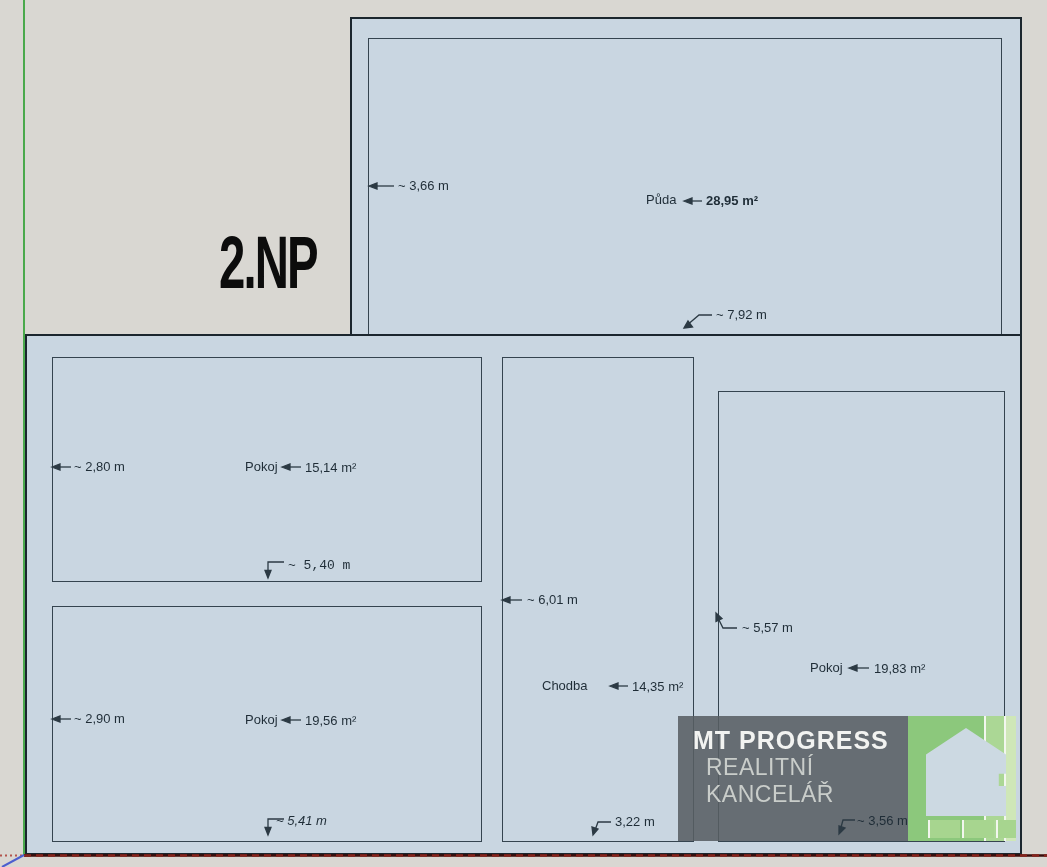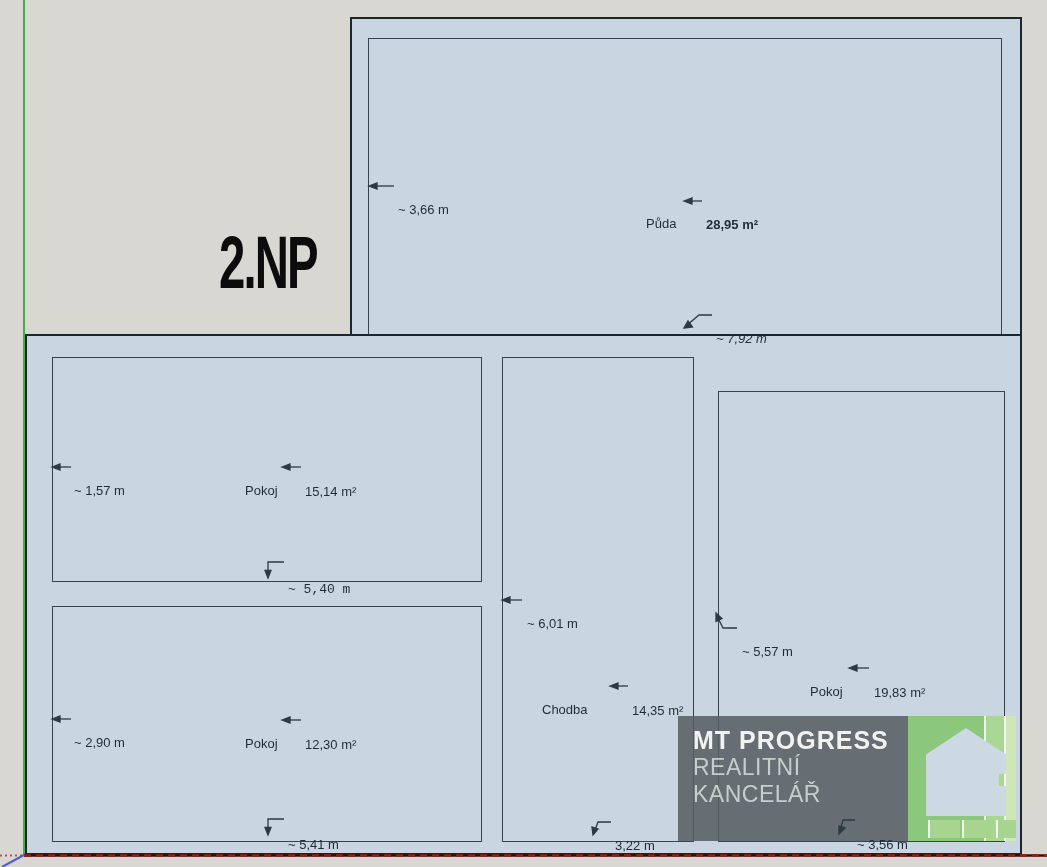--- a/index.html
+++ b/index.html
@@ -15,39 +15,38 @@
     border:2px solid #1b262e;box-sizing:border-box;
   }
   .room{
     position:absolute;border:2px solid #35444f;box-sizing:border-box;
   }
   .room.open-bottom{border-bottom:none;}
   
   .lbl{
     position:absolute;font-size:13px;line-height:14px;white-space:nowrap;
     color:#1f2d37;
-    margin-top:24px;
   }
   
   .floor-title{
     position:absolute;left:219px;top:228px;
     font-size:74px;font-weight:700;letter-spacing:-3px;line-height:70px;
     color:#0c0c0c;transform:scaleX(0.64);transform-origin:left top;
   }
   
   .wm-box{
     position:absolute;left:678px;top:716px;width:230px;height:125px;
     background:rgba(88,94,99,0.88);
     display:flex;flex-direction:column;padding:10px 16px 0 15px;box-sizing:border-box;
   }
   .wm-brand{
     font-size:25px;font-weight:800;letter-spacing:1px;color:#f2f3f1;line-height:28px;
   }
   .wm-sub{
-    font-size:23px;font-weight:400;letter-spacing:0.5px;color:#c9cdca;line-height:27px;
+    font-size:23px;font-weight:400;letter-spacing:0.5px;color:#c9cdca;line-height:27px;margin-left:13px;
   }
   .wm-green{
     position:absolute;left:908px;top:716px;width:108px;height:125px;
     background:#8cc87c;overflow:hidden;
   }
   .wm-stripe1{position:absolute;left:76px;top:0;width:18px;height:125px;background:#abd795;border-left:2px solid #f2f6ee;}
   .wm-stripe2{position:absolute;left:96px;top:0;width:12px;height:125px;background:#cfe7b8;border-left:2px solid #f2f6ee;}
   .wm-house{
     position:absolute;left:18px;top:12px;width:80px;height:88px;background:#ccd9e2;
     clip-path:polygon(50% 0%,100% 30%,100% 52%,91% 52%,91% 66%,100% 66%,100% 100%,0% 100%,0% 30%);
@@ -157,31 +156,31 @@
       <path d="M855,820 h-12 l-3,11" fill="none"></path>
         <path d="M839,834 l0,-8 l6,2 z"></path>
     </g>
   </svg>
 
   <div class="floor-title">2.NP</div>
 
   <div class="lbl" style="left:398px;top:179px;">~ 3,66 m</div>
   <div class="lbl" style="left:646px;top:193px;">Půda</div>
   <div class="lbl" style="left:706px;top:194px;font-weight:bold;">28,95 m²</div>
-  <div class="lbl" style="left:716px;top:308px;font-style:italic;">~ 7,92 m</div>
+  <div class="lbl" style="left:716px;top:308px;">~ 7,92 m</div>
 
-  <div class="lbl" style="left:74px;top:460px;">~ 1,57 m</div>
+  <div class="lbl" style="left:74px;top:460px;">~ 2,80 m</div>
   <div class="lbl" style="left:245px;top:460px;">Pokoj</div>
   <div class="lbl" style="left:305px;top:461px;">15,14 m²</div>
   <div class="lbl" style="left:288px;top:559px;font-family:Liberation Mono, monospace;">~ 5,40 m</div>
 
   <div class="lbl" style="left:74px;top:712px;">~ 2,90 m</div>
   <div class="lbl" style="left:245px;top:713px;">Pokoj</div>
-  <div class="lbl" style="left:305px;top:714px;">12,30 m²</div>
-  <div class="lbl" style="left:288px;top:814px;">~ 5,41 m</div>
+  <div class="lbl" style="left:305px;top:714px;">19,56 m²</div>
+  <div class="lbl" style="left:276px;top:814px;font-style:italic;">~ 5,41 m</div>
 
   <div class="lbl" style="left:527px;top:593px;">~ 6,01 m</div>
   <div class="lbl" style="left:542px;top:679px;">Chodba</div>
   <div class="lbl" style="left:632px;top:680px;">14,35 m²</div>
   <div class="lbl" style="left:615px;top:815px;">3,22 m</div>
 
   <div class="lbl" style="left:742px;top:621px;">~ 5,57 m</div>
   <div class="lbl" style="left:810px;top:661px;">Pokoj</div>
   <div class="lbl" style="left:874px;top:662px;text-align:right;">19,83 m²</div>
   <div class="lbl" style="left:857px;top:814px;text-align:right;">~ 3,56 m</div>

